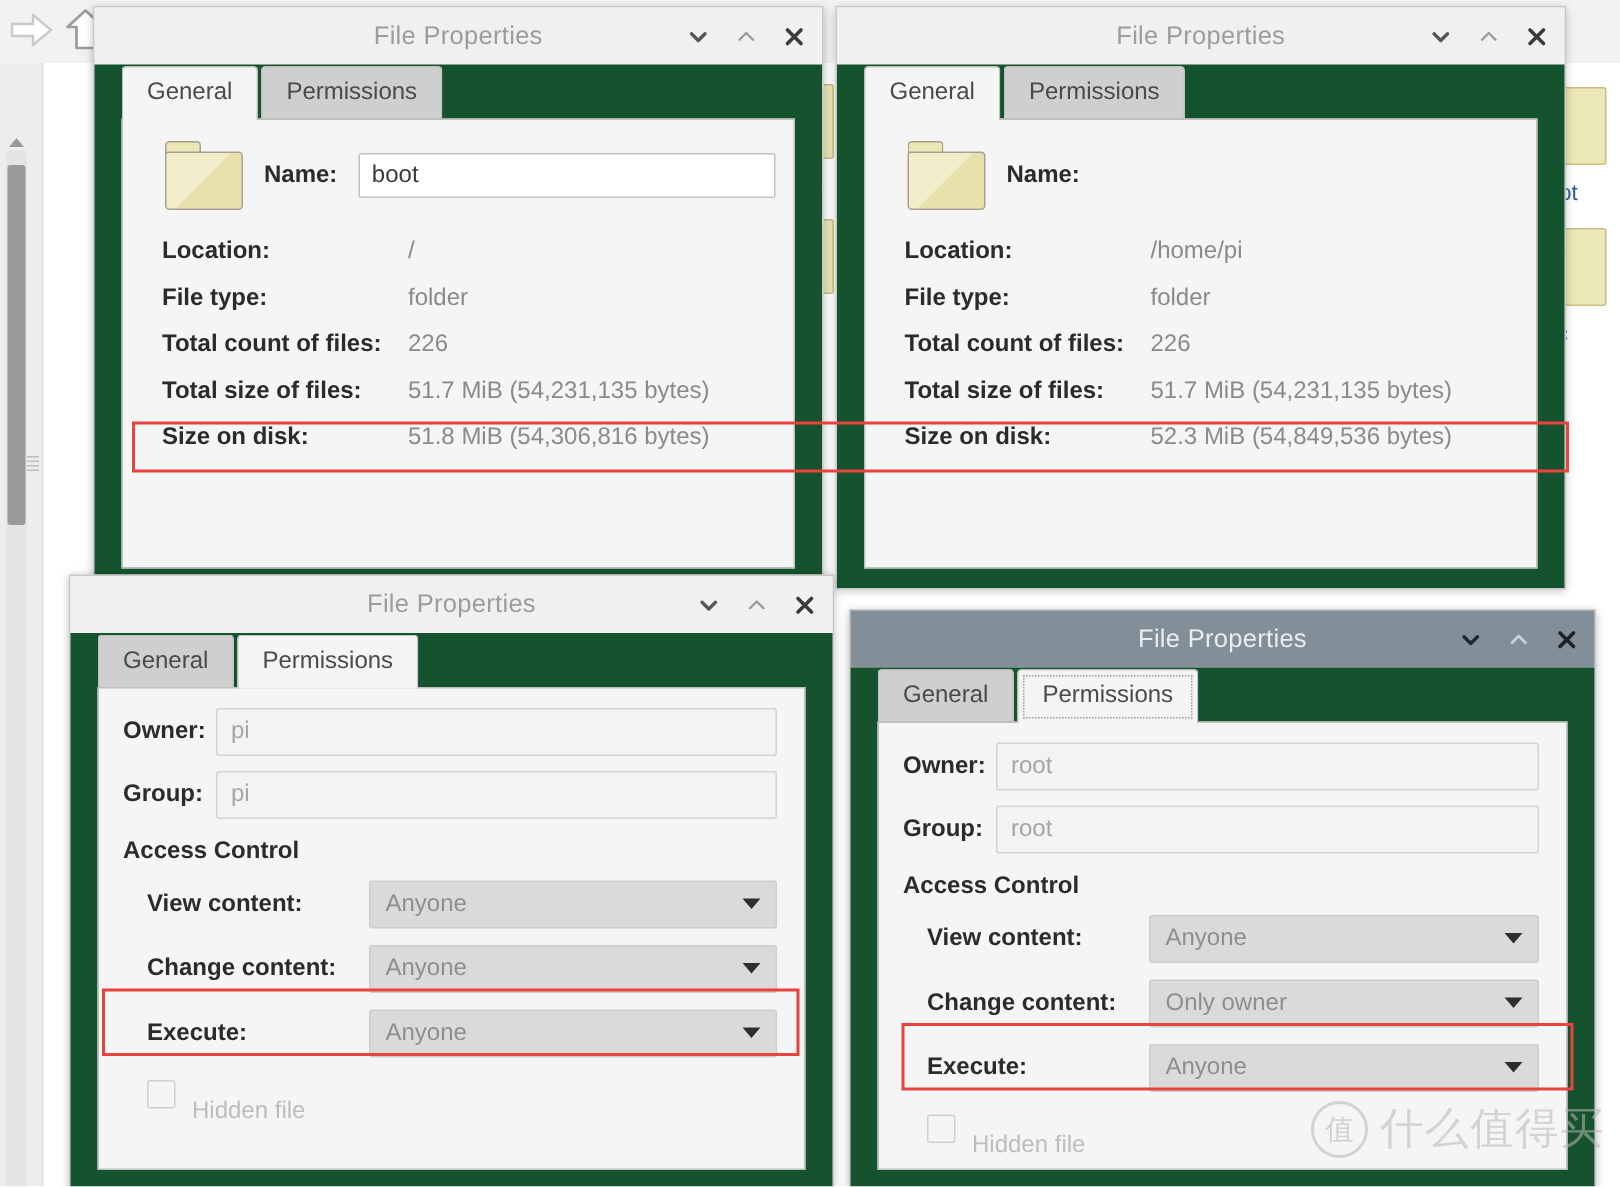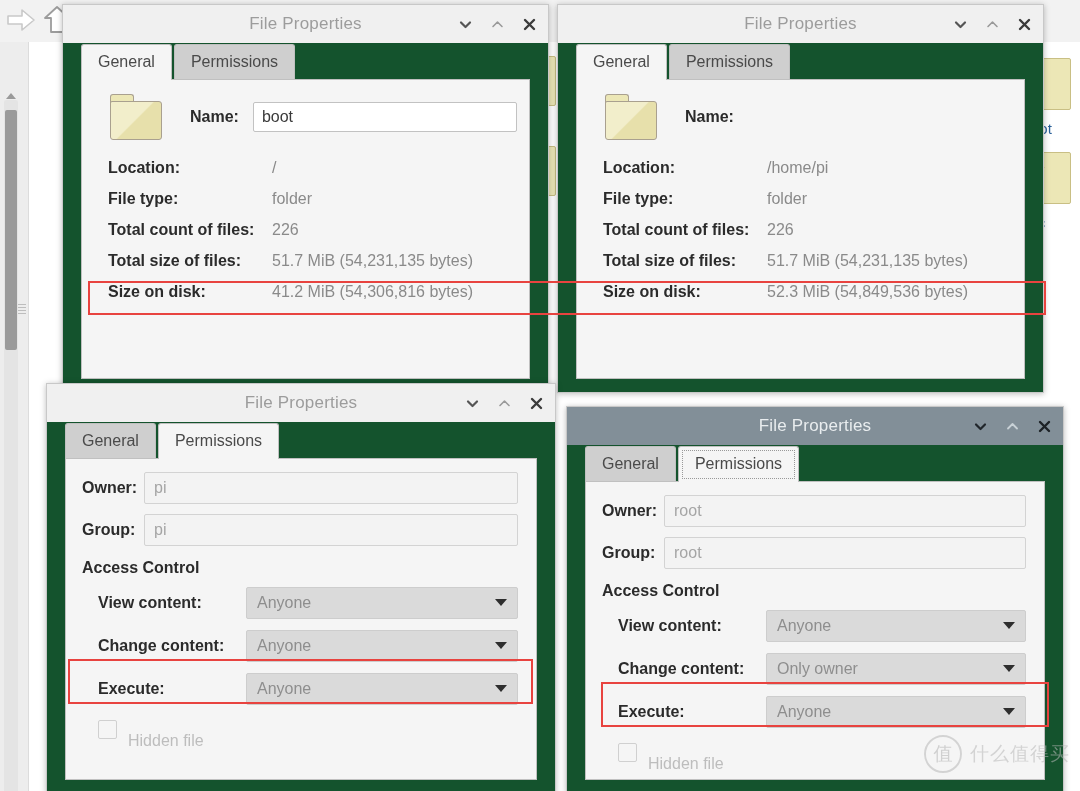--- a/index.html
+++ b/index.html
@@ -224,21 +224,21 @@
     color: #2b2b2b;
     white-space: nowrap;
   }
   .val-gray {
     font-size: 16px;
     color: #8a8a8a;
     white-space: nowrap;
   }
 
   .name-row-label {
-    margin-left: 26px;
+    margin-left: 12px;
     margin-right: 14px;
   }
   .name-input {
     flex: 1;
     height: 30px;
     background: #ffffff;
     border: 1px solid #c2c2c2;
     border-radius: 2px;
     display: flex;
     align-items: center;
@@ -376,21 +376,21 @@
   .wm-circle {
     width: 34px; height: 34px;
     border-radius: 50%;
     border: 2px solid #b9b9b9;
     display: flex; align-items: center; justify-content: center;
     font-size: 19px;
     color: #b2b2b2;
     font-family: "DejaVu Sans", sans-serif;
   }
   .wm-text {
-    font-size: 19px;
+    font-size: 29px;
     color: #b9b9b9;
     font-family: Liberation Mono, monospace;
     letter-spacing: 1px;
   }
 
   
   #win-tl { left: 62px;  top: 4px;   width: 487px; z-index: 20; }
   #win-tr { left: 557px; top: 4px;   width: 487px; z-index: 21; }
   #win-bl { left: 46px;  top: 383px; width: 510px; z-index: 30; }
   #win-br { left: 566px; top: 406px; width: 498px; z-index: 31; }
@@ -505,21 +505,21 @@
           <div class="info-row">
             <div class="k lbl-bold">Total count of files:</div>
             <div class="v val-gray">226</div>
           </div>
           <div class="info-row">
             <div class="k lbl-bold">Total size of files:</div>
             <div class="v val-gray">51.7 MiB (54,231,135 bytes)</div>
           </div>
           <div class="info-row">
             <div class="k lbl-bold">Size on disk:</div>
-            <div class="v val-gray">41.2 MiB (54,306,816 bytes)</div>
+            <div class="v val-gray">51.8 MiB (54,306,816 bytes)</div>
           </div>
         </div>
       </div>
     </div>
   </div>
 
   <div class="win" id="win-tr">
     <div class="win-titlebar">
       <div class="win-title">File Properties</div>
       <div class="win-controls">

